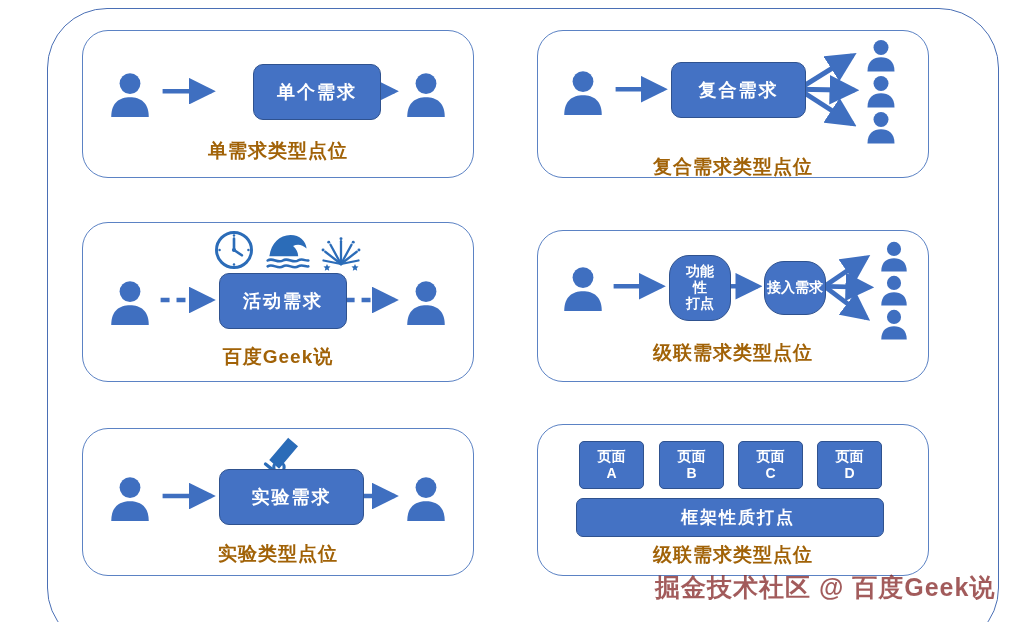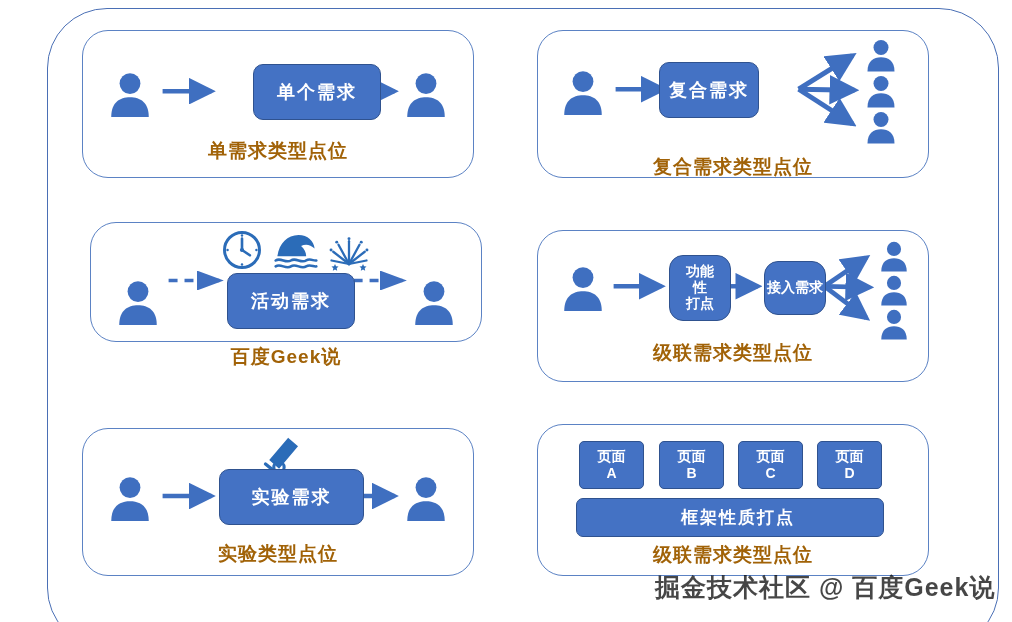--- a/index.html
+++ b/index.html
@@ -31,21 +31,21 @@
   
   .panel {
     position: absolute;
     border: 1.4px solid #5b82c4;
     border-radius: 26px;
     box-sizing: border-box;
     background: #ffffff;
   }
   #panel-single    { left: 82px;  top: 30px;  width: 392px; height: 148px; }
   #panel-composite { left: 537px; top: 30px;  width: 392px; height: 148px; }
-  #panel-activity  { left: 90px;  top: 222px; width: 392px; height: 120px; }
+  #panel-activity  { left: 82px;  top: 222px; width: 392px; height: 160px; }
   #panel-cascade   { left: 537px; top: 230px; width: 392px; height: 152px; }
   #panel-lab       { left: 82px;  top: 428px; width: 392px; height: 148px; }
   #panel-framework { left: 537px; top: 424px; width: 392px; height: 152px; }
 
   .caption {
     position: absolute;
     width: 100%;
     text-align: center;
     color: #a16207;
     font-size: 19px;
@@ -74,21 +74,21 @@
     letter-spacing: 2px;
     display: flex;
     align-items: center;
     justify-content: center;
     text-align: center;
     line-height: 1.12;
   }
   .pbox.small {
     font-size: 14px;
     letter-spacing: 0px;
-    border-radius: 14px;
+    border-radius: 20px;
   }
   .pbox.wide {
     font-size: 17px;
     letter-spacing: 2px;
     border-radius: 7px;
     padding-left: 16px;
   }
   .pbox.page {
     font-size: 14px;
     letter-spacing: 0px;
@@ -109,21 +109,21 @@
   .actc-icon { position: absolute; color: #2b6cb8; }
   .actc-icon svg { display: block; }
 
   
   #watermark {
     position: absolute;
     left: 655px;
     top: 571px;
     font-size: 25px;
     font-weight: 700;
-    color: #000000;
+    color: #7f1d1d;
     opacity: .72;
     letter-spacing: 1px;
     white-space: nowrap;
   }
 </style>
 </head>
 <body>
 
 <div id="outer-frame"></div>
 
@@ -170,21 +170,21 @@
       <marker id="ah2" markerWidth="6" markerHeight="6" refX="5" refY="3" orient="auto">
         <path d="M0,0 L6,3 L0,6 Z" fill="#3f6fc0"></path>
       </marker>
     </defs>
     <line x1="78" y1="59" x2="126" y2="59" stroke="#3f6fc0" stroke-width="4.5" marker-end="url(#ah2)"></line>
     <line x1="262" y1="59" x2="316" y2="25" stroke="#3f6fc0" stroke-width="5" marker-end="url(#ah2)"></line>
     <line x1="262" y1="59" x2="318" y2="60" stroke="#3f6fc0" stroke-width="5" marker-end="url(#ah2)"></line>
     <line x1="262" y1="59" x2="316" y2="94" stroke="#3f6fc0" stroke-width="5" marker-end="url(#ah2)"></line>
   </svg>
 
-  <div class="pbox" style="left:121px; top:31px; width:100px; height:56px;">复合需求</div>
+  <div class="pbox" style="left:133px; top:31px; width:135px; height:56px;">复合需求</div>
 
   <div class="person" style="left:325px; top:6px;">
     <svg width="36" height="36" viewBox="0 0 48 48">
       <circle cx="24" cy="14" r="10" fill="currentColor"></circle>
       <path d="M6 46 C6 32 14 27 24 27 C34 27 42 32 42 46 Z" fill="currentColor"></path>
     </svg>
   </div>
   <div class="person" style="left:325px; top:42px;">
     <svg width="36" height="36" viewBox="0 0 48 48">
       <circle cx="24" cy="14" r="10" fill="currentColor"></circle>

